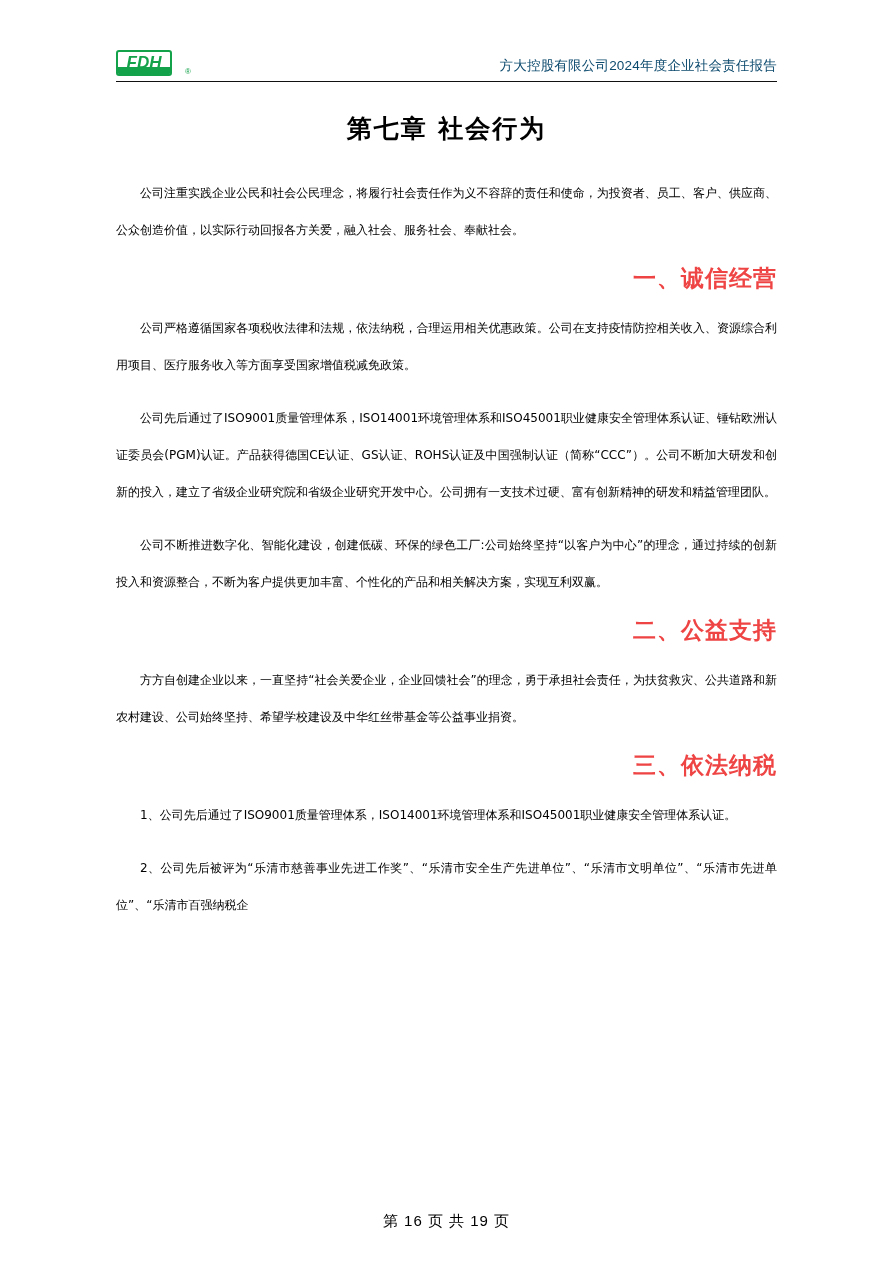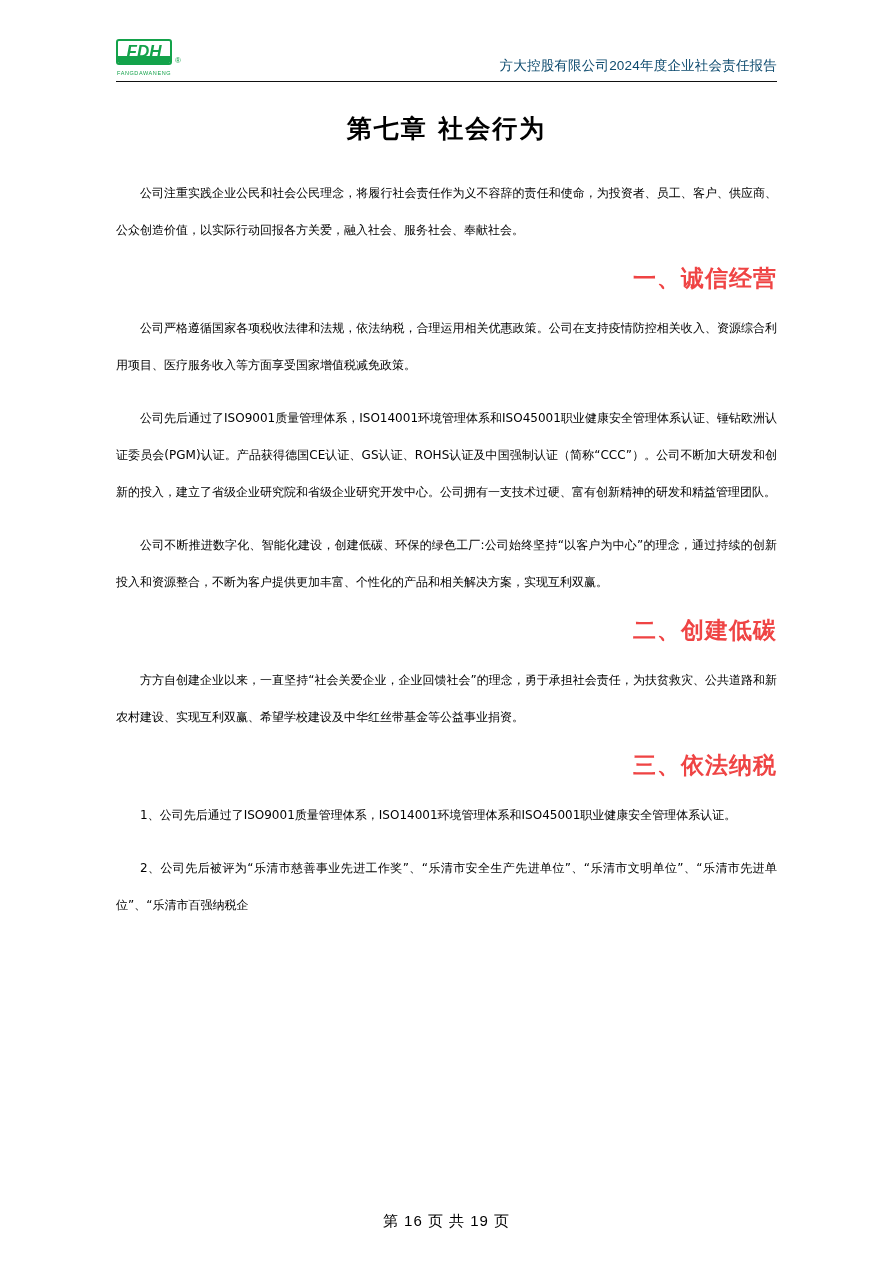--- a/index.html
+++ b/index.html
@@ -31,22 +31,22 @@
     display: flex;
     align-items: flex-end;
     justify-content: space-between;
     border-bottom: 1.5px solid #111111;
     box-sizing: border-box;
     padding-bottom: 4px;
   }
   .logo-wrap {
     display: flex;
     align-items: flex-end;
-    gap: 3px;
-    margin-bottom: 12px;
+    gap: 13px;
+    margin-bottom: 1px;
   }
   .logo-mark {
     position: relative;
     width: 56px;
     height: 26px;
     border: 2px solid #13a24a;
     border-radius: 3px;
     box-sizing: border-box;
     display: flex;
     align-items: center;
@@ -167,22 +167,22 @@
 
     <div class="chapter-title">第七章 社会行为</div>
 
     <p class="para">公司注重实践企业公民和社会公民理念，将履行社会责任作为义不容辞的责任和使命，为投资者、员工、客户、供应商、公众创造价值，以实际行动回报各方关爱，融入社会、服务社会、奉献社会。</p>
 
     <h2 class="section">一、诚信经营</h2>
     <p class="para">公司严格遵循国家各项税收法律和法规，依法纳税，合理运用相关优惠政策。公司在支持疫情防控相关收入、资源综合利用项目、医疗服务收入等方面享受国家增值税减免政策。</p>
     <p class="para">公司先后通过了ISO9001质量管理体系，ISO14001环境管理体系和ISO45001职业健康安全管理体系认证、锤钻欧洲认证委员会(PGM)认证。产品获得德国CE认证、GS认证、ROHS认证及中国强制认证（简称“CCC”）。公司不断加大研发和创新的投入，建立了省级企业研究院和省级企业研究开发中心。公司拥有一支技术过硬、富有创新精神的研发和精益管理团队。</p>
     <p class="para">公司不断推进数字化、智能化建设，创建低碳、环保的绿色工厂:公司始终坚持“以客户为中心”的理念，通过持续的创新投入和资源整合，不断为客户提供更加丰富、个性化的产品和相关解决方案，实现互利双赢。</p>
 
-    <h2 class="section">二、创建低碳</h2>
-    <p class="para">方方自创建企业以来，一直坚持“社会关爱企业，企业回馈社会”的理念，勇于承担社会责任，为扶贫救灾、公共道路和新农村建设、实现互利双赢、希望学校建设及中华红丝带基金等公益事业捐资。</p>
+    <h2 class="section">二、公益支持</h2>
+    <p class="para">方方自创建企业以来，一直坚持“社会关爱企业，企业回馈社会”的理念，勇于承担社会责任，为扶贫救灾、公共道路和新农村建设、公司始终坚持、希望学校建设及中华红丝带基金等公益事业捐资。</p>
 
     <h2 class="section">三、依法纳税</h2>
     <p class="para">1、公司先后通过了ISO9001质量管理体系，ISO14001环境管理体系和ISO45001职业健康安全管理体系认证。</p>
     <p class="para">2、公司先后被评为“乐清市慈善事业先进工作奖”、“乐清市安全生产先进单位”、“乐清市文明单位”、“乐清市先进单位”、“乐清市百强纳税企</p>
 
   </div>
 
   <div class="footer">第 16 页 共 19 页</div>
 
 </div>

